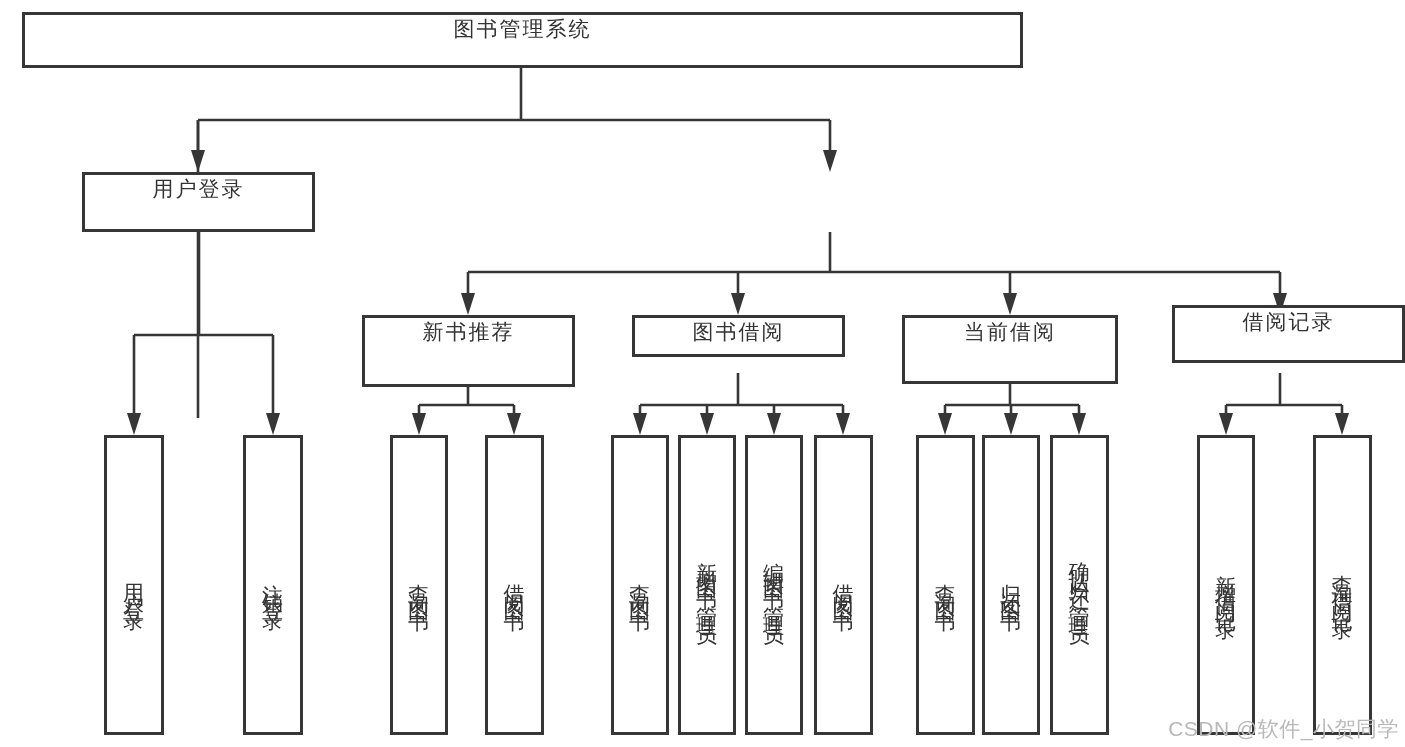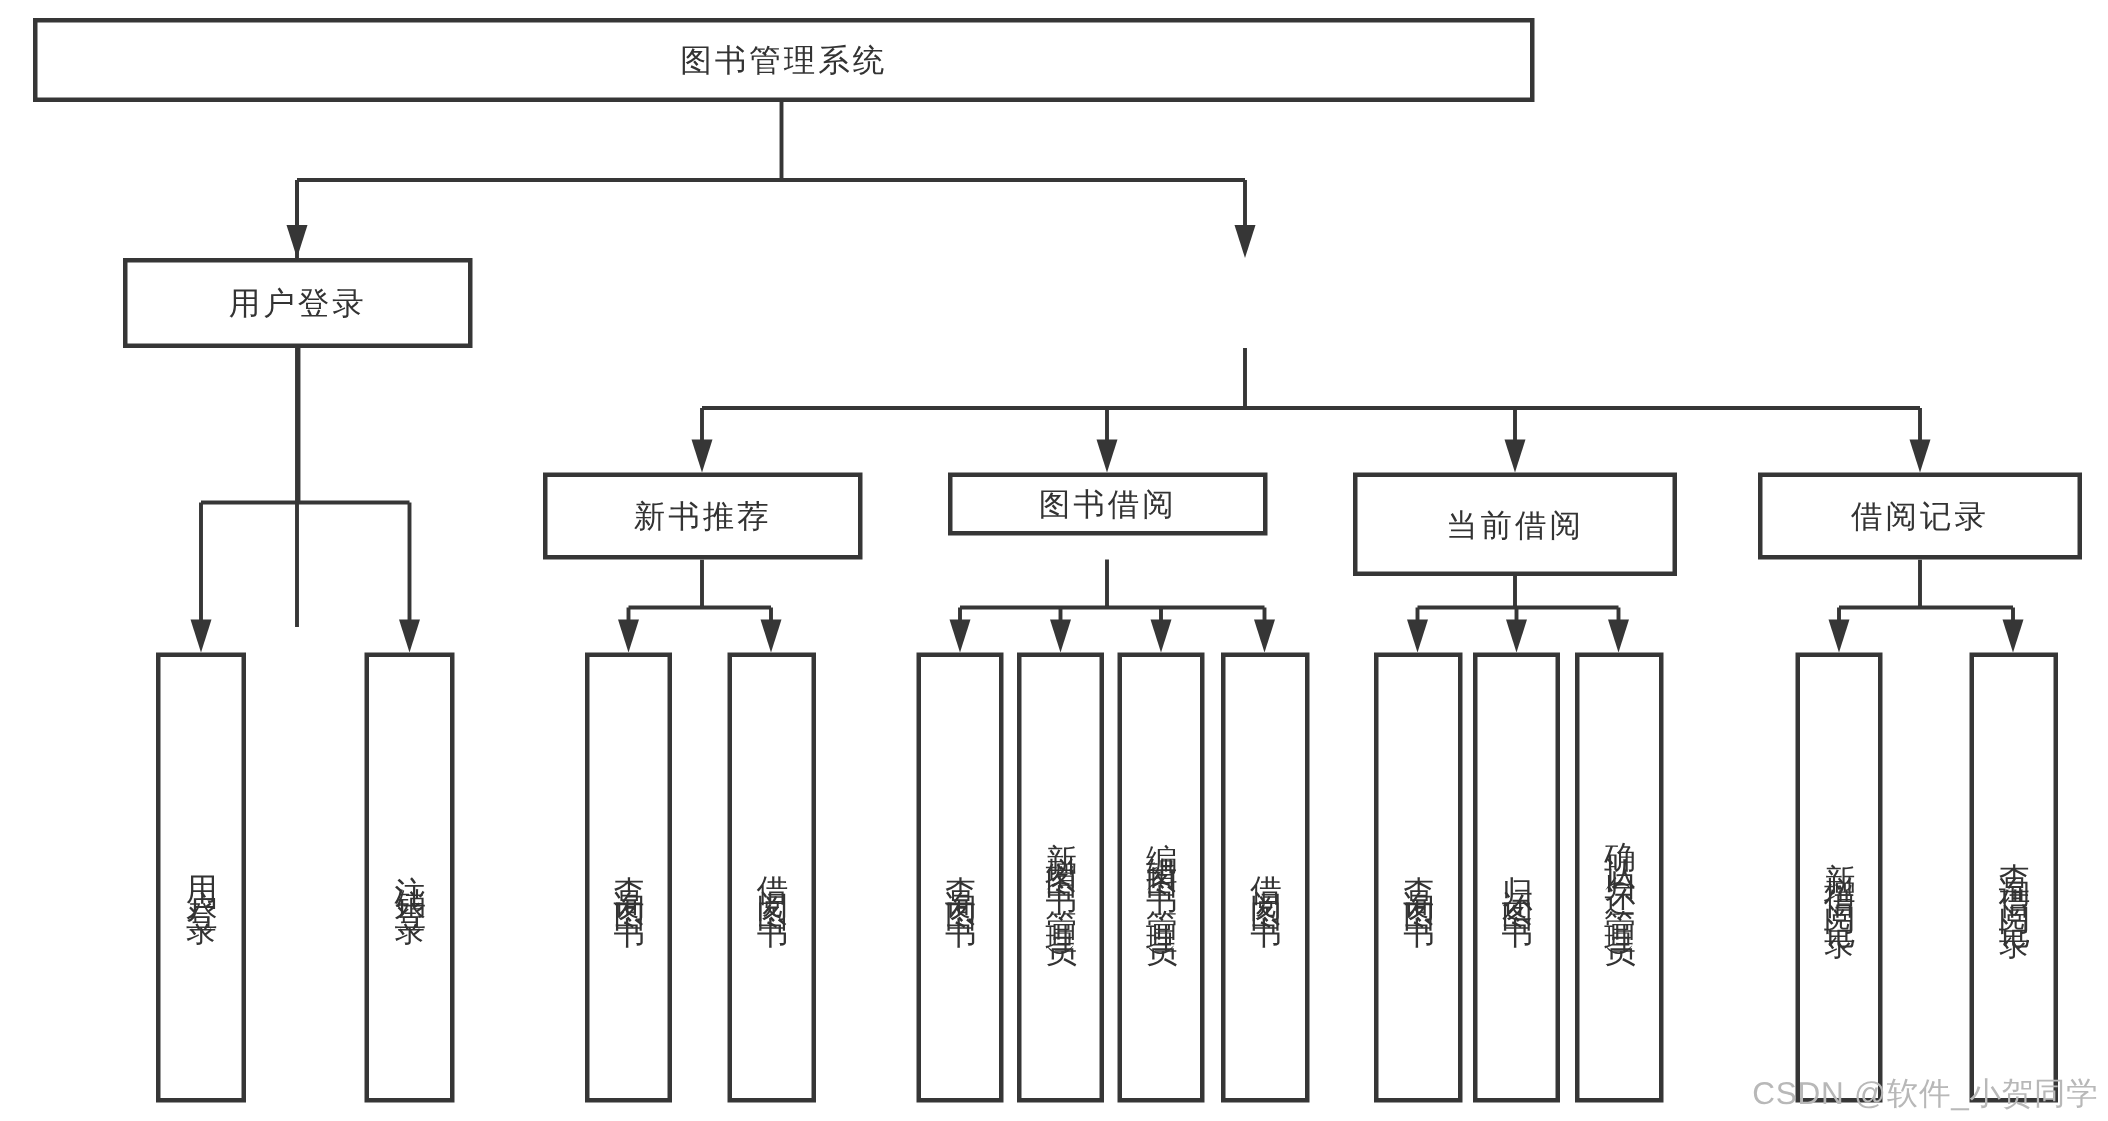--- a/index.html
+++ b/index.html
@@ -34,21 +34,20 @@
   }
   .connectors polygon {
     fill: var(--line);
     stroke: none;
   }
   .node {
     position: absolute;
     background: #ffffff;
     border: 3px solid var(--line);
     display: flex;
-    align-items: center;
     justify-content: center;
     color: var(--text);
     font-size: 21px;
     letter-spacing: 2px;
     text-align: center;
   }
   .node.v .label {
     writing-mode: vertical-rl;
     text-orientation: mixed;
     letter-spacing: 9px;
@@ -110,30 +109,30 @@
   </svg>
 
   <div class="node" style="left:22px; top:12px; width:1001px; height:56px">
     <span class="label">图书管理系统</span>
   </div>
 
   <div class="node" style="left:82px; top:172px; width:233px; height:60px">
     <span class="label">用户登录</span>
   </div>
 
-  <div class="node" style="left:362px; top:315px; width:213px; height:58px">
+  <div class="node" style="left:362px; top:315px; width:213px; height:72px">
     <span class="label">新书推荐</span>
   </div>
   <div class="node" style="left:632px; top:315px; width:213px; height:42px">
     <span class="label">图书借阅</span>
   </div>
   <div class="node" style="left:902px; top:315px; width:216px; height:69px">
     <span class="label">当前借阅</span>
   </div>
-  <div class="node" style="left:1172px; top:315px; width:216px; height:58px">
+  <div class="node" style="left:1172px; top:305px; width:233px; height:58px">
     <span class="label">借阅记录</span>
   </div>
 
   <div class="node v" style="left:104px; top:435px; width:60px; height:300px">
     <span class="label">用户登录</span>
   </div>
   <div class="node v" style="left:243px; top:435px; width:60px; height:300px">
     <span class="label">注销登录</span>
   </div>
 

